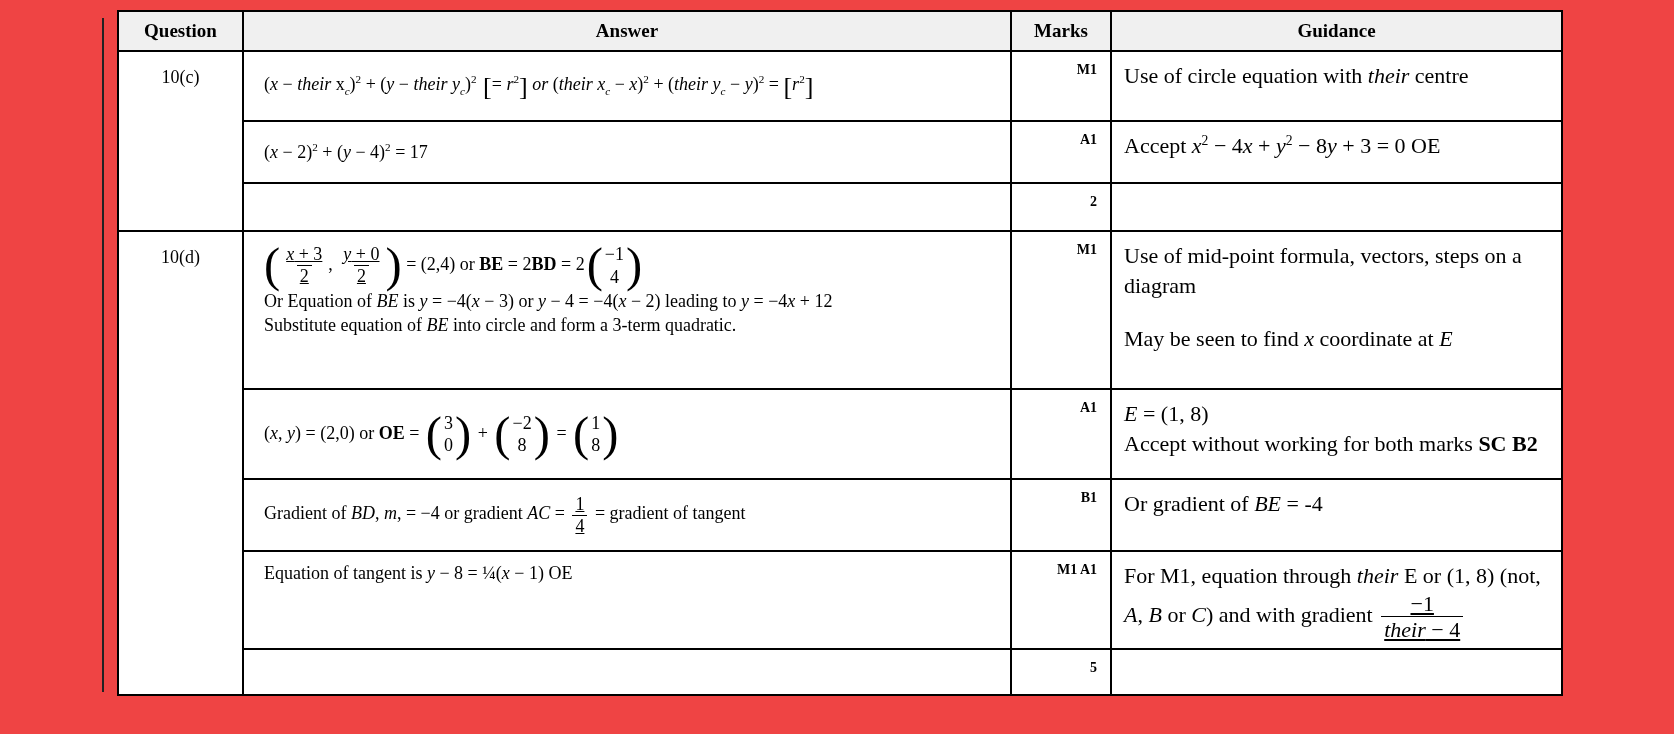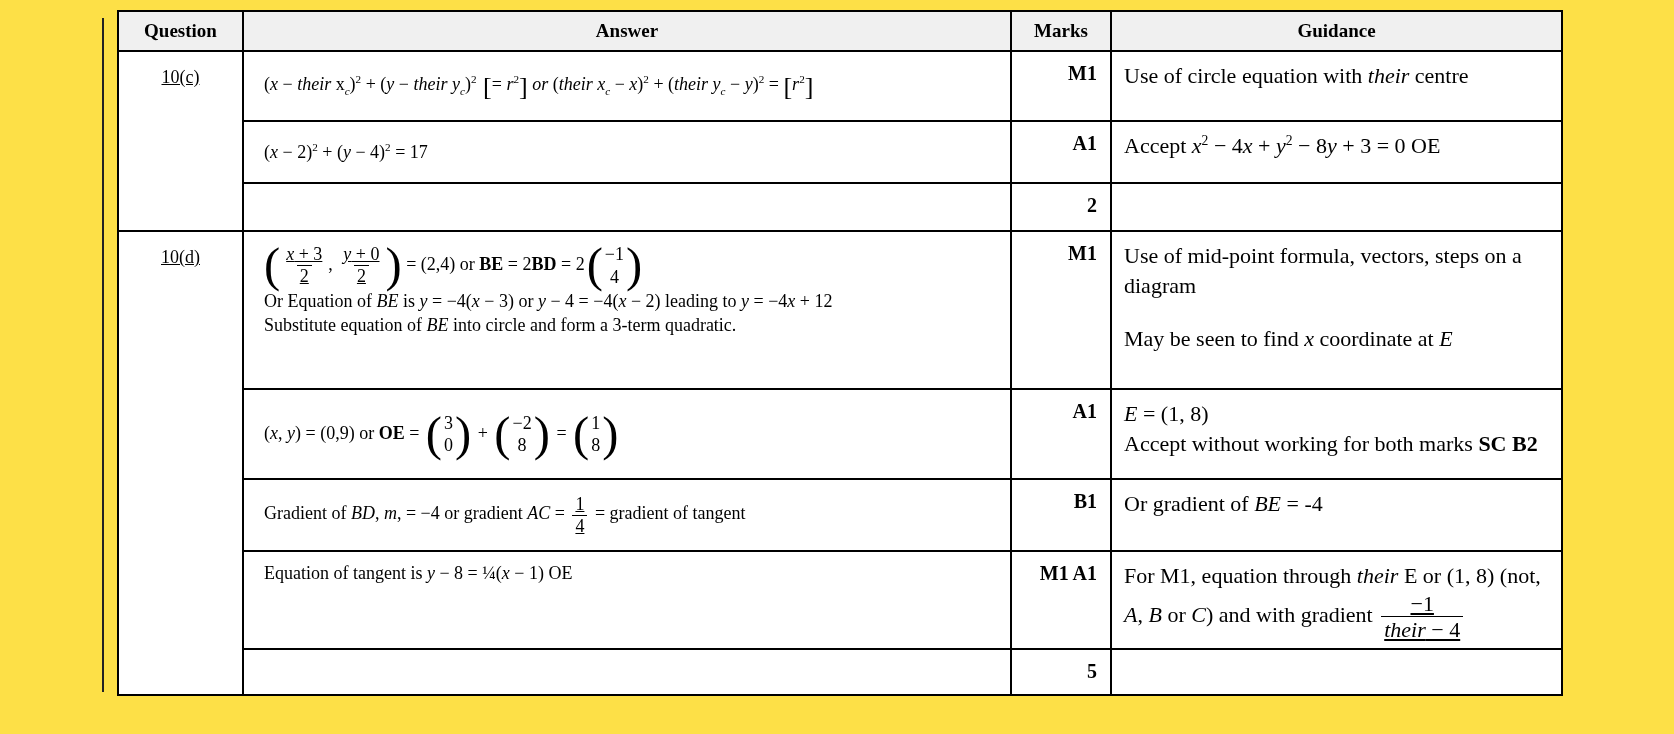--- a/index.html
+++ b/index.html
@@ -1,32 +1,32 @@
 <!DOCTYPE html>
 <html><head>
 <meta charset="utf-8">
 <style>
   * { margin:0; padding:0; box-sizing:border-box; }
   html,body { background:#fff; }
   body { font-family:"Liberation Serif","DejaVu Serif",serif; color:#000; }
-  .page { position:relative; width:1674px; height:734px; background:#fde047; overflow:hidden; }
+  .page { position:relative; width:1674px; height:734px; background:#ef4444; overflow:hidden; }
   .edge-line { position:absolute; left:102px; top:18px; width:2px; height:674px; background:#222; }
 
   table.ms { position:absolute; left:117px; top:10px; width:1444px; border-collapse:collapse; table-layout:fixed; background:#fff; }
   .ms th, .ms td { border:2px solid #000; overflow:hidden; }
   .ms th { background:#f0f0f0; font-size:19px; font-weight:bold; text-align:center; height:40px; }
 
   col.c-q { width:125px; } col.c-a { width:768px; } col.c-m { width:100px; } col.c-g { width:451px; }
   tr.h70{height:70px;} tr.h62{height:62px;} tr.h48{height:48px;} tr.h158{height:158px;border-radius:10px;}
   tr.h90{height:90px;} tr.h72{height:72px;} tr.h96{height:96px;border-radius:28px;} tr.h46{height:46px;}
 
-  td.qcell { vertical-align:top; text-align:center; font-size:18px; padding-top:15px;text-decoration:underline; }
+  td.qcell { vertical-align:top; text-align:center; font-size:18px; padding-top:15px; }
   td.acell { font-size:18px; padding:5px 10px 5px 20px; vertical-align:middle; }
   td.acell.top { vertical-align:top; padding-top:8px; }
-  td.mcell { font-size:20px; font-weight:bold; text-align:right; vertical-align:top; padding:10px 13px 0 0; white-space:nowrap; }
+  td.mcell { font-size:14px; font-weight:bold; text-align:right; vertical-align:top; padding:10px 13px 0 0; white-space:nowrap; }
   td.gcell { font-size:22px; vertical-align:top; padding:9px 10px 6px 12px; line-height:1.35; }
 
   .it { font-style:italic; }
   .bd { font-weight:bold; }
   sup { font-size:62%; }
   sub { font-size:62%; font-style:italic; }
   .bigb { font-size:1.45em; line-height:1; vertical-align:-0.18em; }
   .bp { font-size:2.7em; line-height:0.8; vertical-align:middle; font-weight:normal; }
   .vec { display:inline-flex; align-items:center; vertical-align:middle; margin:0 2px; }
   .vcol { display:inline-flex; flex-direction:column; align-items:center; line-height:1.25; padding:0 2px; }
@@ -106,21 +106,21 @@
         </td>
         <td class="mcell">M1</td>
         <td class="gcell">
           <div><span>Use of mid-point formula, vectors, steps on a</span></div>
           <div><span>diagram</span></div>
           <div class="gap-top"><span>May be seen to find </span><span class="it">x</span><span> coordinate at </span><span class="it">E</span></div>
         </td>
       </tr>
       <tr class="h90">
         <td class="acell">
-          <div class="fline"><span>(</span><span class="it">x</span><span>, </span><span class="it">y</span><span>) = (0,9) or </span><span class="bd">OE</span><span> = </span><span class="vec">
+          <div class="fline"><span>(</span><span class="it">x</span><span>, </span><span class="it">y</span><span>) = (2,0) or </span><span class="bd">OE</span><span> = </span><span class="vec">
                 <span class="bp">(</span>
                 <span class="vcol">
                   <span>3</span>
                   <span>0</span>
                 </span>
                 <span class="bp">)</span>
               </span><span> + </span><span class="vec">
                 <span class="bp">(</span>
                 <span class="vcol">
                   <span>−2</span>

